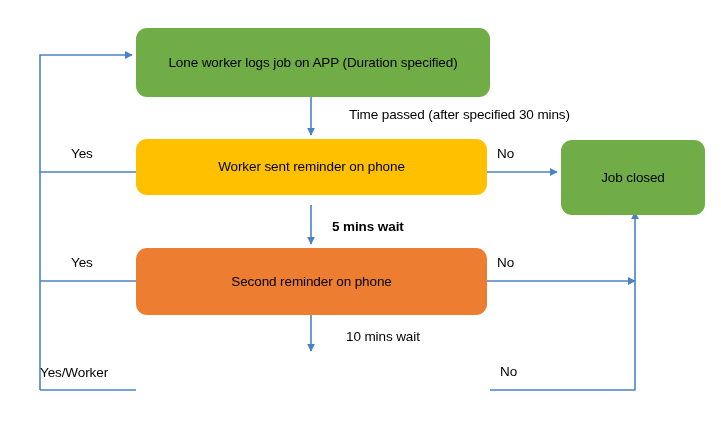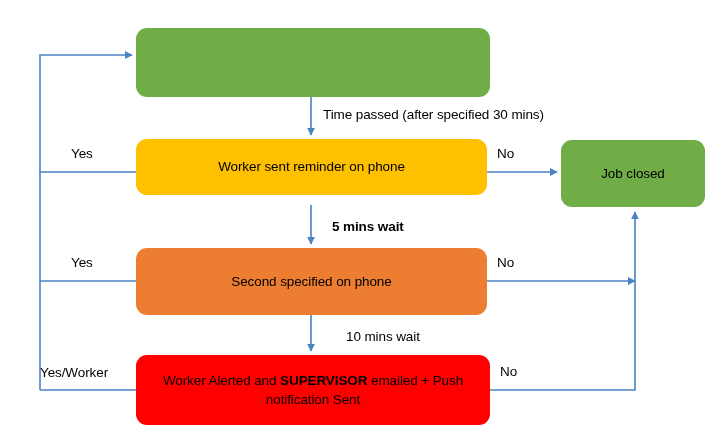--- a/index.html
+++ b/index.html
@@ -82,44 +82,38 @@
 
     <path d="M 136 281 L 40 281" stroke="#4A83C4" stroke-width="1.6" fill="none"></path>
 
     <path d="M 136 390 L 40 390" stroke="#4A83C4" stroke-width="1.6" fill="none"></path>
 
     <path d="M 40 172 L 40 390" stroke="#4A83C4" stroke-width="1.6" fill="none"></path>
   </svg>
 
   <div class="node-box" style="left:136px; top:28px; width:354px; height:69px; background:#70AD47;">
     <span class="node-text">
-      <br>
+      <span>Lone worker logs job on APP (Duration specified)</span><br>
     </span>
   </div>
 
   <div class="node-box" style="left:136px; top:139px; width:351px; height:56px; background:#FFC000;">
     <span class="node-text">Worker sent reminder on phone</span>
   </div>
 
   <div class="node-box" style="left:136px; top:248px; width:351px; height:67px; background:#ED7D31;">
-    <span class="node-text">Second specified on phone</span>
+    <span class="node-text">Second reminder on phone</span>
   </div>
 
-  <div class="node-box" style="left:136px; top:355px; width:354px; height:70px; background:#FF0000;">
-    <span class="node-text">
-      <span>Worker Alerted and </span><span class="strong-word">SUPERVISOR</span><span> emailed + Push</span><br>
-      <span>notification Sent</span>
-    </span>
-  </div>
 
-  <div class="node-box" style="left:561px; top:140px; width:144px; height:67px; background:#70AD47;">
+  <div class="node-box" style="left:561px; top:140px; width:144px; height:75px; background:#70AD47;">
     <span class="node-text">Job closed</span>
   </div>
 
-  <div class="edge-label" style="left:323px; top:107px;">Time passed (after specified 30 mins)</div>
+  <div class="edge-label" style="left:349px; top:107px;">Time passed (after specified 30 mins)</div>
 
   <div class="edge-label" style="left:332px; top:219px;font-weight:bold;">5 mins wait</div>
 
   <div class="edge-label" style="left:346px; top:329px;">10 mins wait</div>
 
   <div class="edge-label" style="left:71px; top:146px;">Yes</div>
 
   <div class="edge-label" style="left:71px; top:255px;">Yes</div>
 
   <div class="edge-label" style="left:40px; top:365px;">Yes/Worker</div>

